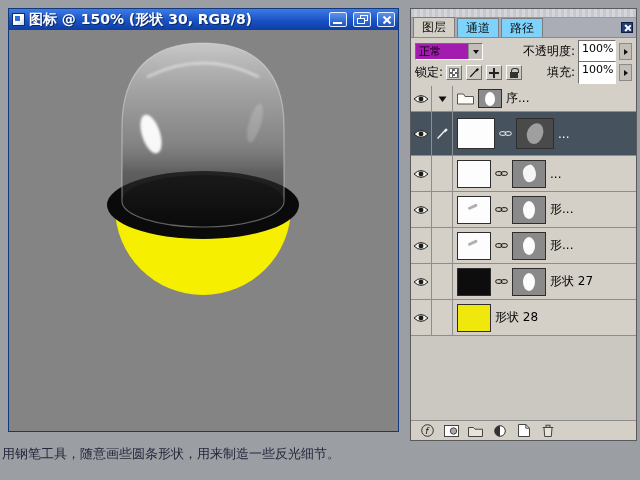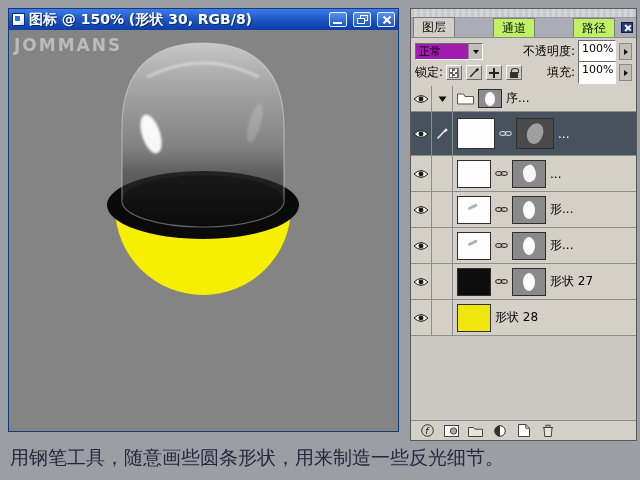--- a/index.html
+++ b/index.html
@@ -36,22 +36,22 @@
   .watermark { position:absolute; left:5px; top:5px; font-size:17px; font-weight:bold;
     letter-spacing:2px; color:rgba(255,255,255,0.45); }
   .capsule { position:absolute; left:96px; top:5px; }
 
   
   .panel { position:absolute; left:410px; top:8px; width:227px; height:433px;
     background:#d4d0c8; border:1px solid #5a5a5a; }
   .panel-grip { height:9px; background:repeating-linear-gradient(90deg,#c6c8ce 0 3px,#d4d6dc 3px 6px);
     border-bottom:1px solid #9a9a9a; }
   .panel-tabs { height:20px; background:#aaadb5; display:flex; align-items:flex-end;
-    padding-left:2px; position:relative; border-bottom:1px solid #8a8a8a;gap:36px; }
-  .tab { font-size:12px; line-height:14px; padding:2px 8px; background:#bef264;
+    padding-left:2px; position:relative; border-bottom:1px solid #8a8a8a; }
+  .tab { font-size:12px; line-height:14px; padding:2px 8px; background:#7dd3fc;
     border:1px solid #7d7d7d; border-bottom:none; margin-right:2px; color:#111; }
   .tab.active { background:#d4d0c8; padding-bottom:3px; }
   .panel-close { position:absolute; right:3px; top:4px; width:12px; height:11px;
     background:#223d7a; border:1px solid #0e1c3d; }
   .x-small { position:absolute; left:2px; top:1px; width:7px; height:8px; display:block; }
   .x-small::before,.x-small::after { content:""; position:absolute; left:3px; top:0; width:1.5px; height:8px; background:#fff; }
   .x-small::before { transform:rotate(45deg); } .x-small::after { transform:rotate(-45deg); }
 
   .panel-controls { padding:3px 4px 1px; }
   .ctl-row { display:flex; align-items:center; height:21px; gap:3px; }
@@ -112,42 +112,41 @@
   .m-gray-oval { background:#8a8a8a; }
   .m-gray-oval::after { display:block; width:12px; height:18px; background:#fcfcfc; border-radius:50%; }
   .m-oval-ring { background:#5e5e5e; }
   .m-oval-ring::after { display:block; width:12px; height:18px; border:2px solid #fff; border-radius:50%; background:transparent; }
 
   .panel-bottom { position:absolute; left:0; right:0; bottom:0; height:20px;
     border-top:1px solid #8d8d8d; background:#d4d0c8;
     display:flex; align-items:center; gap:7px; padding:0 8px; }
   .bicon { display:inline-flex; align-items:center; justify-content:center; width:17px; height:16px; }
 
-  .caption { position:absolute; left:10px; top:445px; font-size:19px; color:#26263c; white-space:nowrap; }
+  .caption { position:absolute; left:2px; top:445px; font-size:13px; color:#26263c; white-space:nowrap; }
 </style>
 </head>
 <body>
 
 <div class="doc-window">
   <div class="doc-titlebar">
     <span class="doc-icon"></span>
     <span class="doc-title">图标 @ 150% (形状 30, RGB/8)</span>
     <span class="tb-btn">
         <span class="g-min"></span>
       </span>
     <span class="tb-btn">
         <span class="g-rest1"></span>
         <span class="g-rest2"></span>
       </span>
     <span class="tb-btn">
         <span class="g-x"></span>
       </span>
   </div>
   <div class="doc-canvas">
-    <span class="watermark">JOMMANS</span>
     <svg class="capsule" width="200" height="275" viewBox="0 0 200 275">
       <defs>
         <linearGradient id="glass" x1="0" y1="0" x2="0" y2="1">
           <stop offset="0" stop-color="#ffffff" stop-opacity="0.55"></stop>
           <stop offset="0.3" stop-color="#c8c8c8" stop-opacity="0.38"></stop>
           <stop offset="0.55" stop-color="#828282" stop-opacity="0.38"></stop>
           <stop offset="0.7" stop-color="#3c3c3c" stop-opacity="0.5"></stop>
           <stop offset="1" stop-color="#0f0f0f" stop-opacity="0.62"></stop>
         </linearGradient>
         <filter id="soft" x="-50%" y="-50%" width="200%" height="200%">

